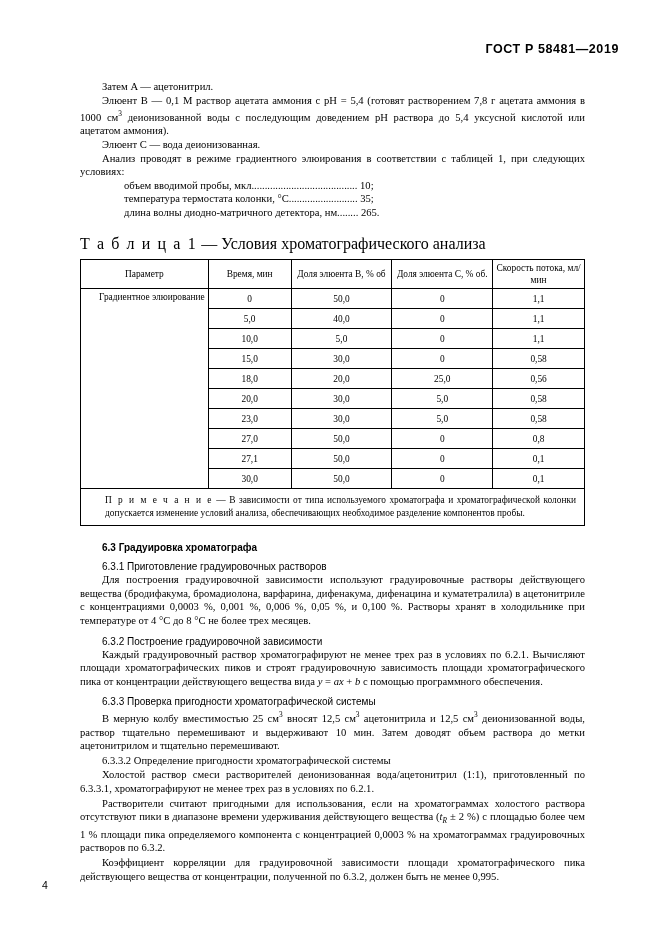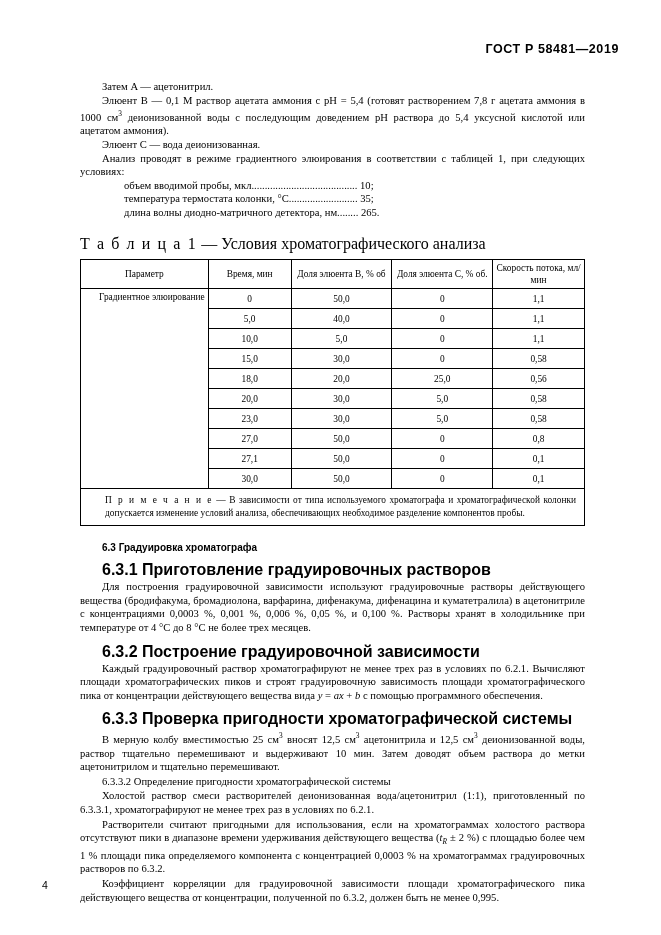--- a/index.html
+++ b/index.html
@@ -95,22 +95,22 @@
     letter-spacing: 1.4px;
   }
   h3.sec {
     font-family: "Liberation Sans", sans-serif;
     font-size: 10px;
     font-weight: bold;
     margin: 16px 0 4px 22px;
   }
   h4.sub {
     font-family: "Liberation Sans", sans-serif;
-    font-size: 16px;
-    font-weight: bold;
+    font-size: 10px;
+    font-weight: normal;
     margin: 8px 0 1px 22px;
   }
   .para-block {
     margin-top: 1px;
   }
   .pagenum {
     position: absolute;
     left: 42px;
     bottom: 44px;
     font-family: "Liberation Sans", sans-serif;

